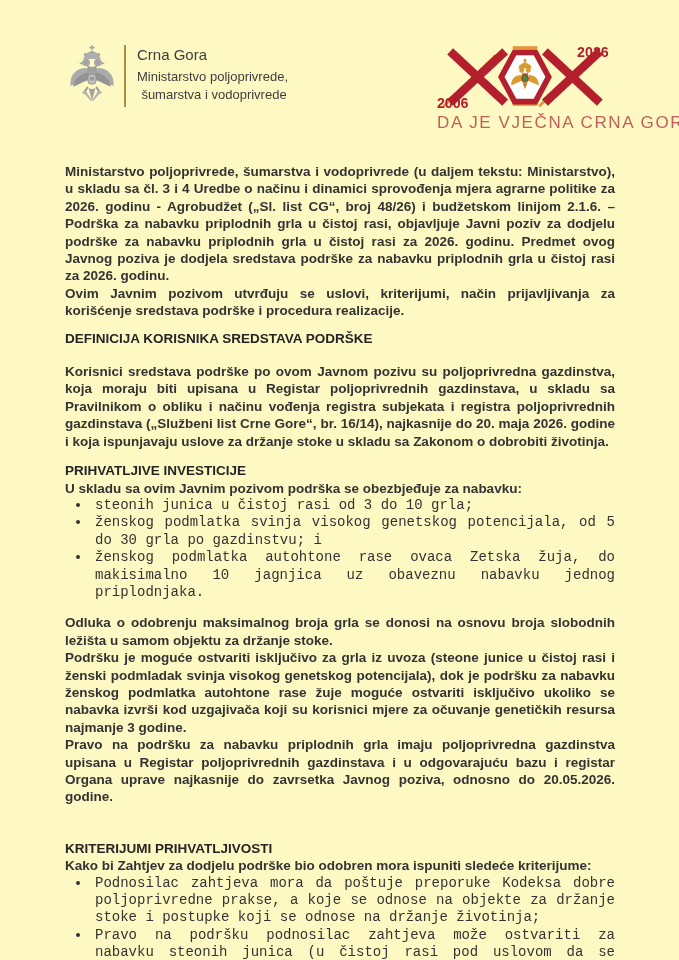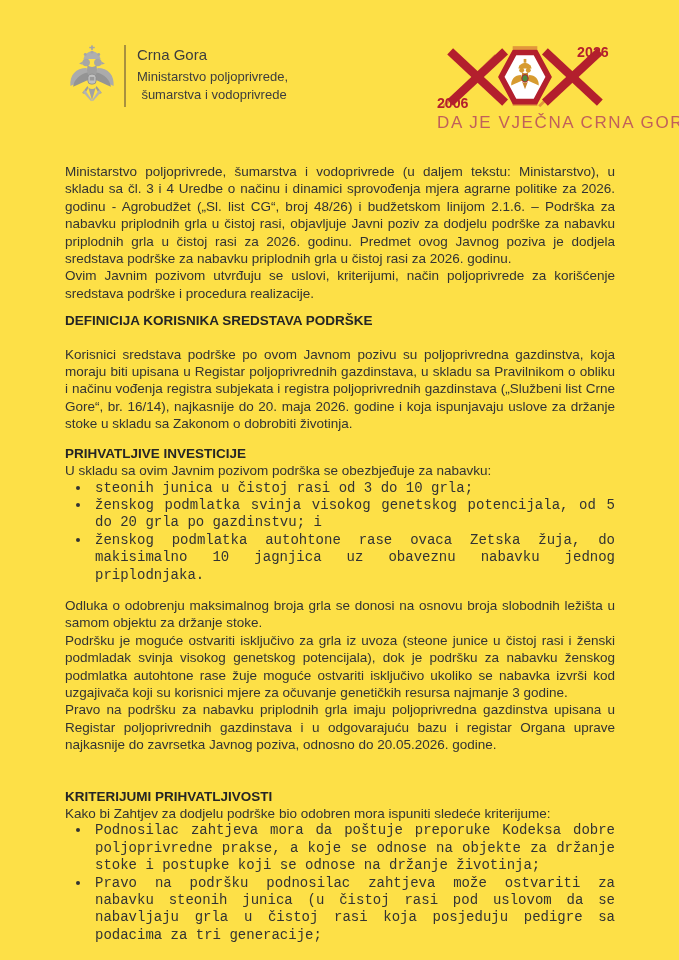--- a/index.html
+++ b/index.html
@@ -1,38 +1,38 @@
 <!DOCTYPE html>
 <html><head>
 <meta charset="utf-8">
 <style>
   html,body{margin:0;padding:0;background:#e8e8e8;}
   .page{
-    width:679px;height:960px;background:#fde047;margin:0 auto;
+    width:679px;height:960px;background:#fef9c3;margin:0 auto;
     font-family:"Liberation Sans","DejaVu Sans",sans-serif;
     color:#333;position:relative;overflow:hidden;box-sizing:border-box;
     padding:44px 64px 0 65px;
   }
   
   .header{display:flex;justify-content:space-between;align-items:flex-start;}
   .header-left{display:flex;align-items:flex-start;}
   .crest{width:54px;height:64px;flex:0 0 auto;}
   .sep{width:2px;height:62px;background:#a8913f;margin:1px 11px 0 5px;flex:0 0 auto;}
   .org{padding-top:2px;}
   .org-country{font-size:15px;color:#3d3d3d;margin-bottom:5px;}
   .org-name{font-size:13px;color:#3d3d3d;line-height:18px;}
   .org-name.l2{padding-left:3px;text-align:center;}
   .header-right{width:180px;text-align:center;flex:0 0 auto;margin-top:-4px;}
   .anniv-svg{display:block;}
   .slogan{font-size:17px;letter-spacing:1.6px;color:#c1605a;white-space:nowrap;margin-top:1px;text-align:center;padding-left:2px;}
   
   .doc-title{margin-top:27px;text-align:center;font-weight:bold;font-size:13.5px;color:#2a2a2a;line-height:18px;}
   
   .body-text{margin-top:30px;}
-  .para{font-size:13.5px;line-height:17.4px;text-align:justify;color:#333;margin:0;}
+  .para{font-size:13.5px;line-height:17.4px;text-align:justify;color:#333;margin:0;font-weight:bold;}
   .doc-heading{font-size:13.5px;font-weight:bold;color:#252525;line-height:17.4px;margin:0;}
   .mt-blank{margin-top:16px;}
   .mt-small{margin-top:10px;}
   .mt-section{margin-top:12px;}
   .mt-para{margin-top:13px;}
   .mt-big{margin-top:34px;}
   ul.bullet-list{margin:0;padding:0 0 0 26px;list-style:disc outside;}
   ul.bullet-list li{font-size:14px;line-height:17.4px;text-align:justify;color:#333;padding-left:4px;font-family:Liberation Mono, monospace;}
 </style>
 </head>
@@ -117,30 +117,30 @@
         <text x="2" y="72" font-size="15" font-weight="bold" fill="#b31f2d" font-family="Liberation Sans, sans-serif">2006</text>
       </svg>
       <div class="slogan">DA JE VJEČNA CRNA GORA</div>
     </div>
   </div>
 
 
   <div class="body-text">
 
     <p class="para">Ministarstvo poljoprivrede, šumarstva i vodoprivrede (u daljem tekstu: Ministarstvo), u skladu sa čl. 3 i 4 Uredbe o načinu i dinamici sprovođenja mjera agrarne politike za 2026. godinu - Agrobudžet („Sl. list CG“, broj 48/26) i budžetskom linijom 2.1.6. – Podrška za nabavku priplodnih grla u čistoj rasi, objavljuje Javni poziv za dodjelu podrške za nabavku priplodnih grla u čistoj rasi za 2026. godinu. Predmet ovog Javnog poziva je dodjela sredstava podrške za nabavku priplodnih grla u čistoj rasi za 2026. godinu.</p>
-    <p class="para">Ovim Javnim pozivom utvrđuju se uslovi, kriterijumi, način poljoprivrede za korišćenje sredstava podrške i procedura realizacije.</p>
+    <p class="para">Ovim Javnim pozivom utvrđuju se uslovi, kriterijumi, način prijavljivanja za korišćenje sredstava podrške i procedura realizacije.</p>
 
     <p class="doc-heading mt-small">DEFINICIJA KORISNIKA SREDSTAVA PODRŠKE</p>
     <p class="para mt-blank">Korisnici sredstava podrške po ovom Javnom pozivu su poljoprivredna gazdinstva, koja moraju biti upisana u Registar poljoprivrednih gazdinstava, u skladu sa Pravilnikom o obliku i načinu vođenja registra subjekata i registra poljoprivrednih gazdinstava („Službeni list Crne Gore“, br. 16/14), najkasnije do 20. maja 2026. godine i koja ispunjavaju uslove za držanje stoke u skladu sa Zakonom o dobrobiti životinja.</p>
 
     <p class="doc-heading mt-section">PRIHVATLJIVE INVESTICIJE</p>
     <p class="para">U skladu sa ovim Javnim pozivom podrška se obezbjeđuje za nabavku:</p>
     <ul class="bullet-list">
       <li>steonih junica u čistoj rasi od 3 do 10 grla;</li>
-      <li>ženskog podmlatka svinja visokog genetskog potencijala, od 5 do 20 grla po gazdinstvu; i</li>
+      <li>ženskog podmlatka svinja visokog genetskog potencijala, od 5 do 30 grla po gazdinstvu; i</li>
       <li>ženskog podmlatka autohtone rase ovaca Zetska žuja, do makisimalno 10 jagnjica uz obaveznu nabavku jednog priplodnjaka.</li>
     </ul>
     <p class="para mt-para">Odluka o odobrenju maksimalnog broja grla se donosi na osnovu broja slobodnih ležišta u samom objektu za držanje stoke.</p>
     <p class="para">Podršku je moguće ostvariti isključivo za grla iz uvoza (steone junice u čistoj rasi i ženski podmladak svinja visokog genetskog potencijala), dok je podršku za nabavku ženskog podmlatka autohtone rase žuje moguće ostvariti isključivo ukoliko se nabavka izvrši kod uzgajivača koji su korisnici mjere za očuvanje genetičkih resursa najmanje 3 godine.</p>
     <p class="para">Pravo na podršku za nabavku priplodnih grla imaju poljoprivredna gazdinstva upisana u Registar poljoprivrednih gazdinstava i u odgovarajuću bazu i registar Organa uprave najkasnije do zavrsetka Javnog poziva, odnosno do 20.05.2026. godine.</p>
 
     <p class="doc-heading mt-big">KRITERIJUMI PRIHVATLJIVOSTI</p>
     <p class="para">Kako bi Zahtjev za dodjelu podrške bio odobren mora ispuniti sledeće kriterijume:</p>
     <ul class="bullet-list">
       <li>Podnosilac zahtjeva mora da poštuje preporuke Kodeksa dobre poljoprivredne prakse, a koje se odnose na objekte za držanje stoke i postupke koji se odnose na držanje životinja;</li>

